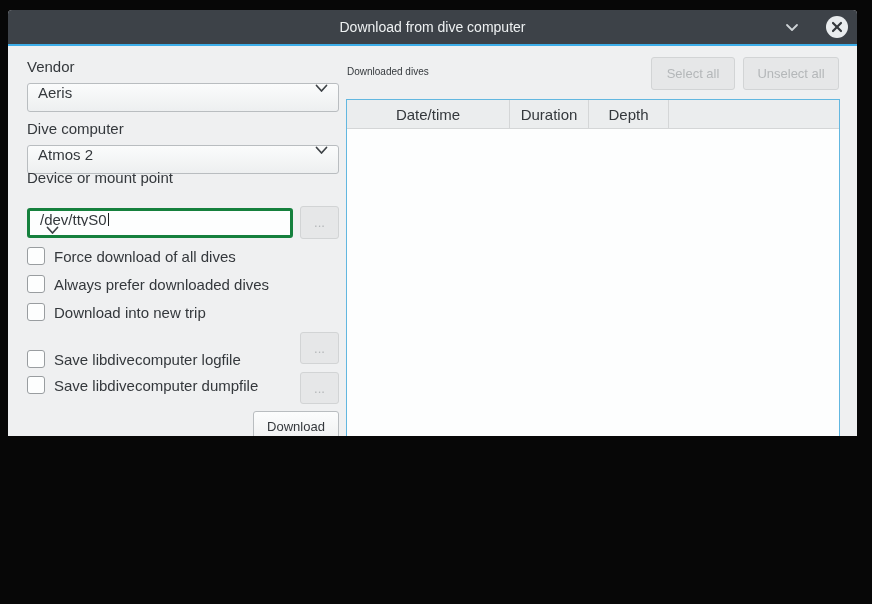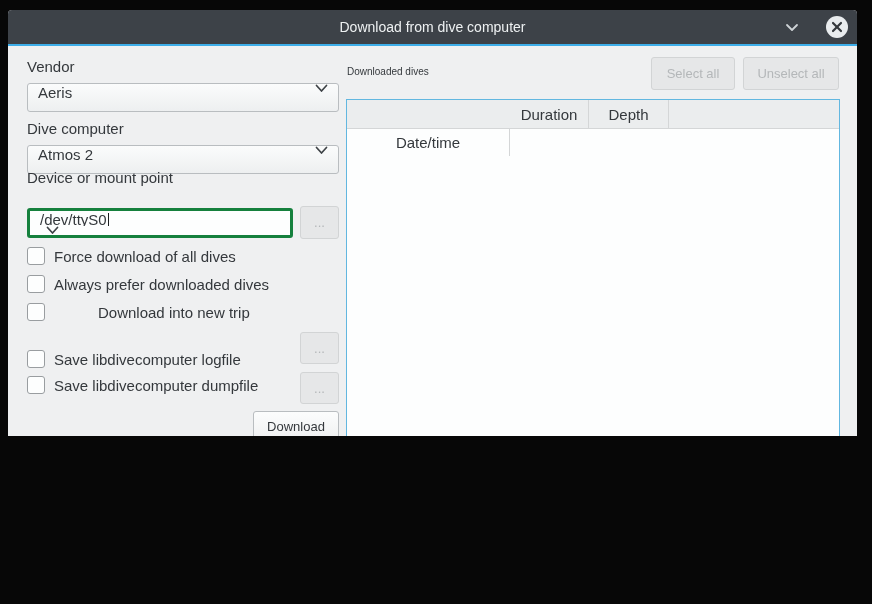--- a/index.html
+++ b/index.html
@@ -182,21 +182,21 @@
   <div class="btn disabled" style="left:292px; top:196px; width:39px; height:33px;">...</div>
 
   <div class="checkbox-row" style="left:19px; top:237px;">
     <span class="checkbox"></span>
     <span>Force download of all dives</span>
   </div>
   <div class="checkbox-row" style="left:19px; top:265px;">
     <span class="checkbox"></span>
     <span>Always prefer downloaded dives</span>
   </div>
-  <div class="checkbox-row" style="left:19px; top:293px;gap:44px;">
+  <div class="checkbox-row" style="left:19px; top:293px;">
     <span class="checkbox"></span>
     <span>Download into new trip</span>
   </div>
 
   <div class="checkbox-row" style="left:19px; top:328px;margin-top:12px;">
     <span class="checkbox"></span>
     <span>Save libdivecomputer logfile</span>
   </div>
   <div class="btn disabled" style="left:292px; top:322px; width:39px; height:32px;">...</div>
 
@@ -210,21 +210,21 @@
 
   <div class="btn disabled" style="left:167px; top:530px; width:66px; height:30px;border-radius:9px;">OK</div>
   <div class="btn" style="left:250px; top:530px; width:80px; height:30px;">Cancel</div>
 
   <div class="right-heading" style="left:339px; top:56px;">Downloaded dives</div>
   <div class="btn disabled" style="left:643px; top:47px; width:84px; height:33px;">Select all</div>
   <div class="btn disabled" style="left:735px; top:47px; width:96px; height:33px;">Unselect all</div>
 
   <div class="dive-table" style="left:338px; top:89px; width:494px; height:474px;">
     <div class="thead">
-      <div class="th" style="width:163px;margin-top:28px;">Date/time</div>
+      <div class="th" style="width:163px;">Date/time</div>
       <div class="th" style="width:79px;">Duration</div>
       <div class="th" style="width:80px;">Depth</div>
       <div class="th" style="flex:1;"></div>
     </div>
     <div class="tbody"></div>
   </div>
 
 </div>
 
 </body></html>

